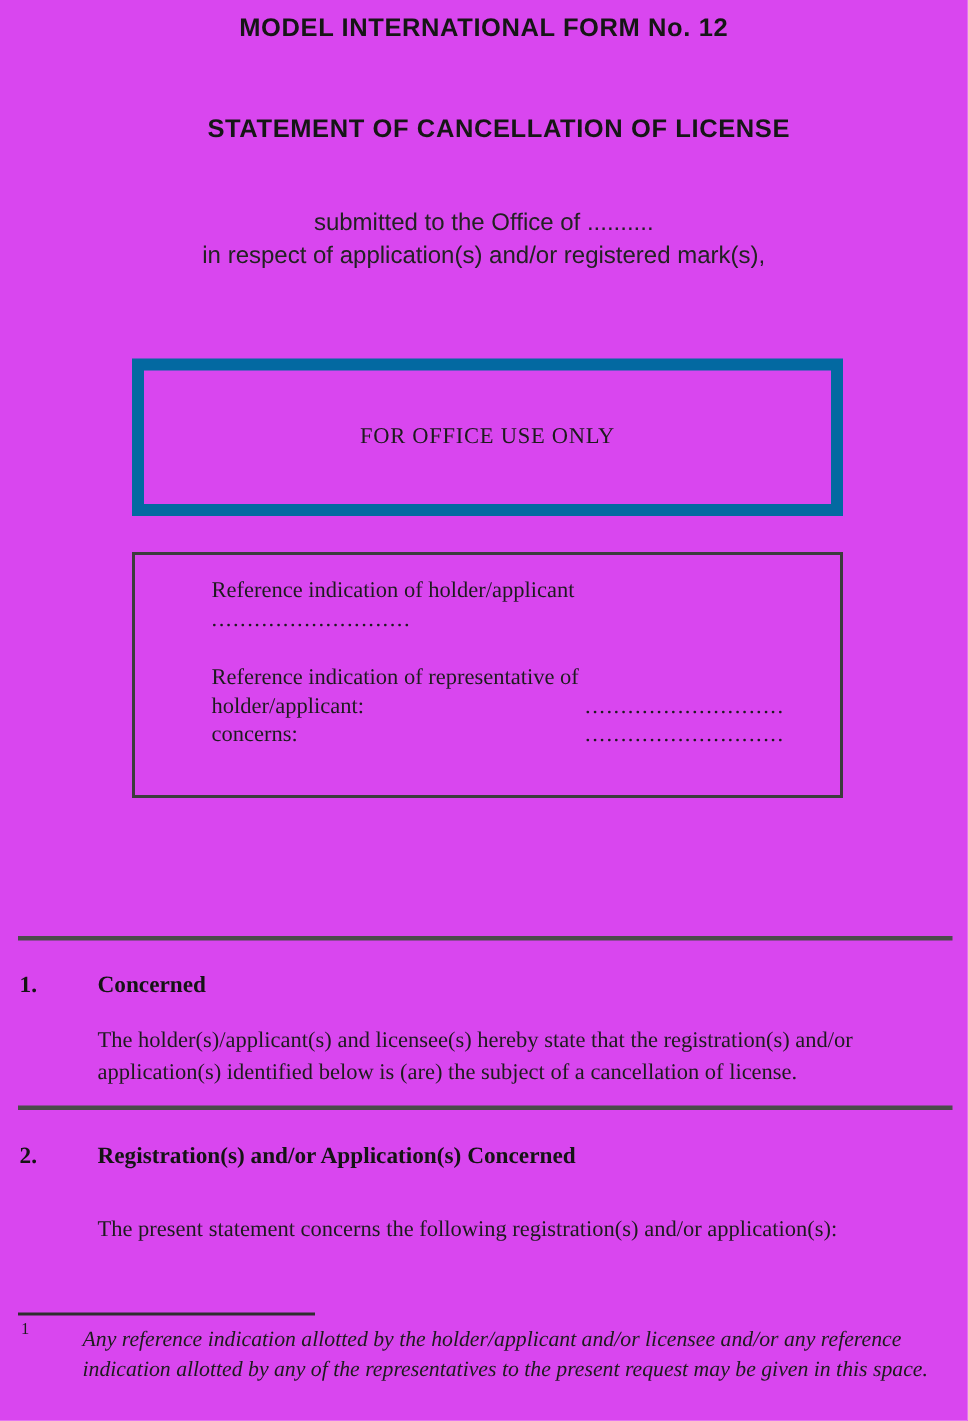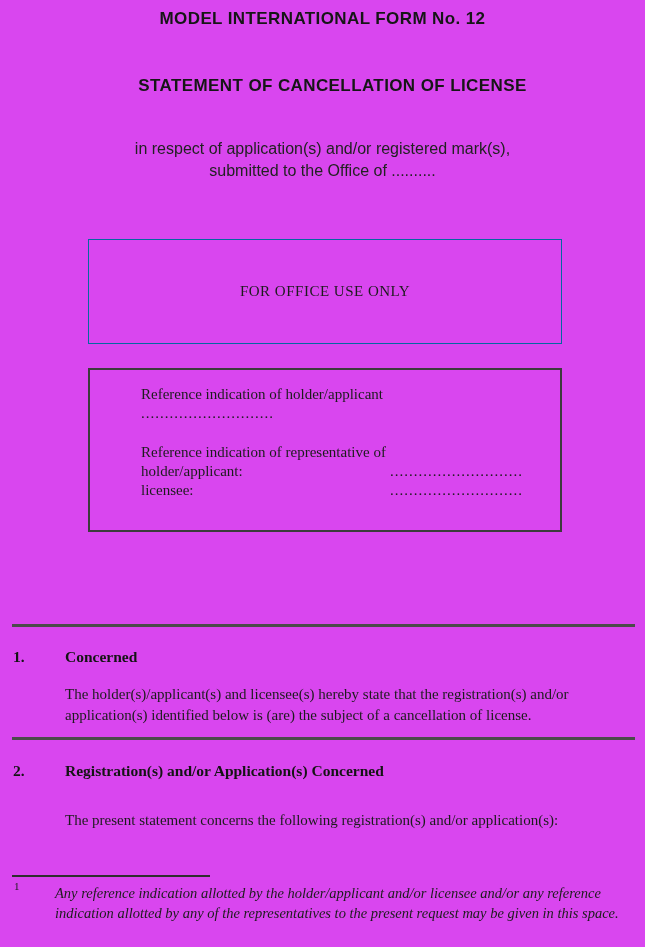--- a/index.html
+++ b/index.html
@@ -29,21 +29,21 @@
     letter-spacing: 0.4px; color: #161616;
   }
   .intro {
     position: absolute; top: 138px; left: 0; width: 100%;
     text-align: center; font-size: 16px; line-height: 22px; color: #222;
   }
 
   .office-box {
     position: absolute; left: 88px; top: 239px;
     width: 474px; height: 105px;
-    border: 1px solid #0369a1; box-sizing: border-box;
+    border: 8px solid #0369a1; box-sizing: border-box;
     display: flex; align-items: center; justify-content: center;
   }
   .office-box .label {
     font-size: 15px; letter-spacing: 0.5px; color: #1c1c1c;
   }
 
   .ref-box {
     position: absolute; left: 88px; top: 368px;
     width: 474px; height: 164px;
     border: 2px solid #3c3c3c; box-sizing: border-box;
@@ -94,22 +94,22 @@
 </head>
 <body>
 
 <div class="page">
 
   <div class="form-title sans">MODEL INTERNATIONAL FORM No. 12</div>
 
   <div class="form-subtitle sans">STATEMENT OF CANCELLATION OF LICENSE</div>
 
   <div class="intro sans">
+    <div>submitted to the Office of ..........</div>
     <div>in respect of application(s) and/or registered mark(s),</div>
-    <div>submitted to the Office of ..........</div>
   </div>
 
   <div class="office-box">
     <span class="label">FOR OFFICE USE ONLY</span>
   </div>
 
   <div class="ref-box">
     <div class="ref-row">
       <span class="lbl">Reference indication of holder/applicant</span>
     </div>
@@ -118,21 +118,21 @@
     </div>
     <div class="ref-spacer"></div>
     <div class="ref-row">
       <span class="lbl">Reference indication of representative of</span>
     </div>
     <div class="ref-row">
       <span class="lbl">holder/applicant:</span>
       <span class="dots">............................</span>
     </div>
     <div class="ref-row">
-      <span class="lbl">licensee:</span>
+      <span class="lbl">concerns:</span>
       <span class="dots">............................</span>
     </div>
   </div>
 
   <div class="rule rule-1"></div>
 
   <div class="section-head sec1-head">
     <span class="num">1.</span>
     <span>Concerned</span>
   </div>

